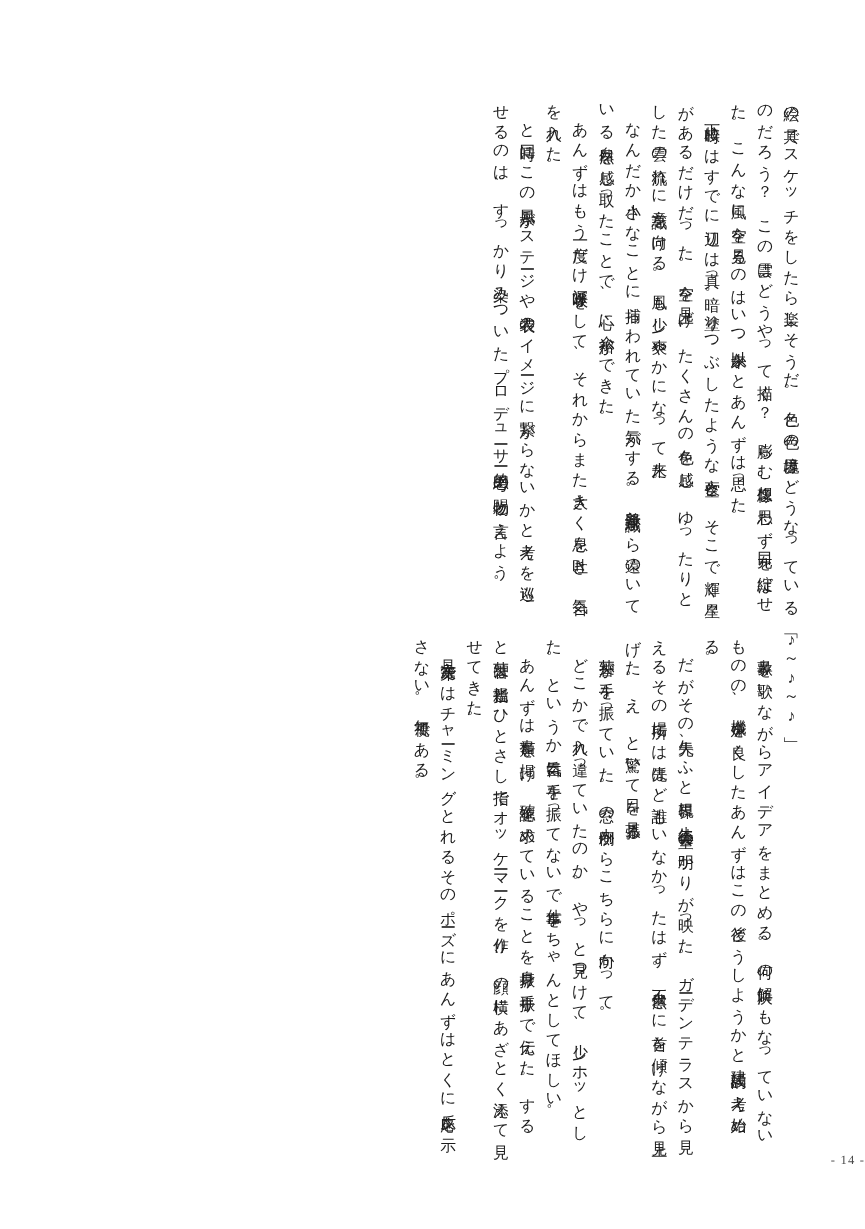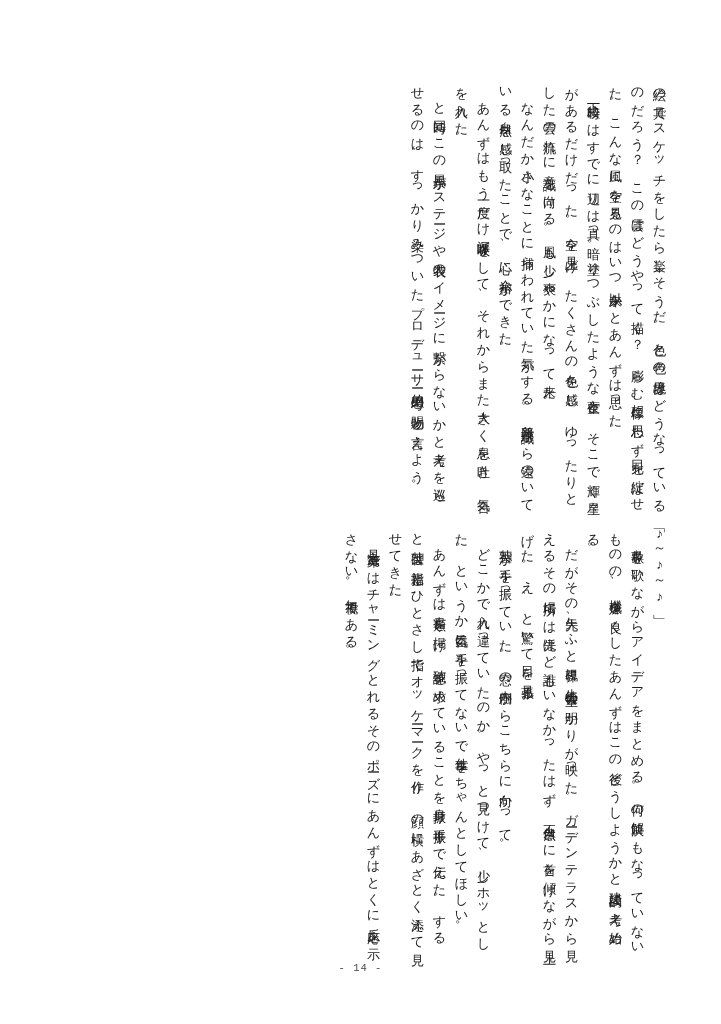--- a/index.html
+++ b/index.html
@@ -59,25 +59,25 @@
   .para.indent {
     text-indent: 15px;  
   }
 
   
   .folio {
     position: absolute;
     left: 0;
     right: 0;
     top: 962px;
-    text-align: center;
+    text-align: right;
     font-size: 10.5px;
     letter-spacing: 1px;
     color: #4a4a4a;
-    font-family: Liberation Mono, monospace;
+    font-family: Liberation Serif, serif;
   }
 </style>
 </head>
 <body>
 
 <div class="page">
 
   <div class="text-block" id="block-upper">
       <p class="para">絵の具でスケッチをしたら楽しそうだ。色と色の境界はどうなっているのだろう？　この雲はどうやって描く？　膨らむ想像に思わず口元を綻ばせた。こんな風に空を見るのはいつ以来かとあんずは思った。</p>
       <p class="para indent">下校時にはすでに辺りは真っ暗。塗りつぶしたような夜空と、そこで輝く星々があるだけだった。空を見上げ、たくさんの色を感じ、ゆったりとした雲の流れに意識を向ける。風も少し爽やかになって来た。</p>

